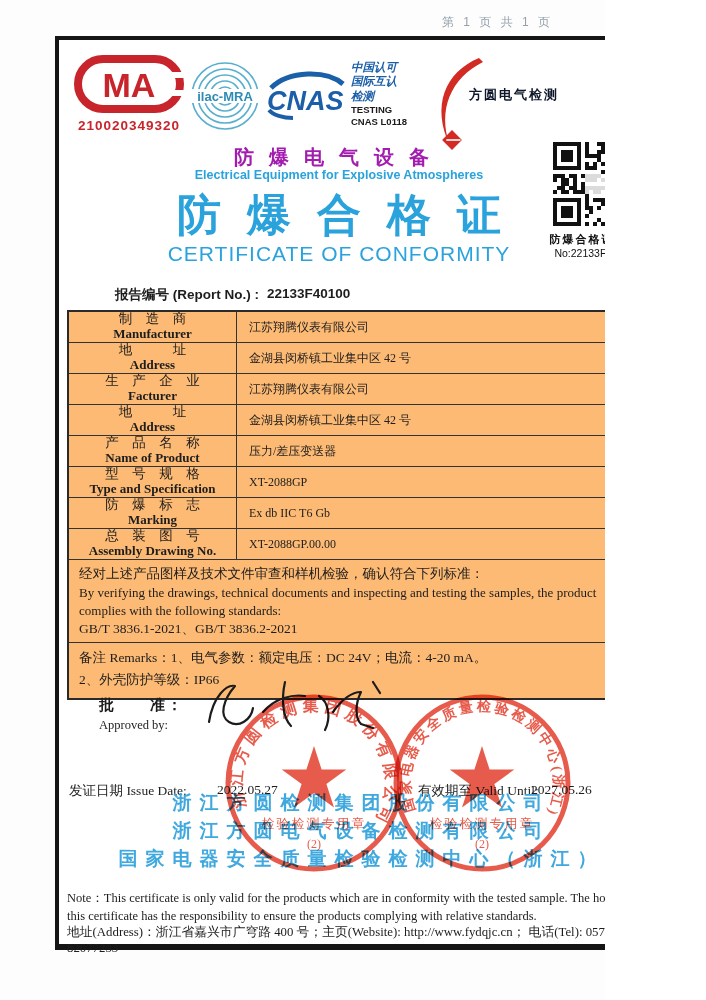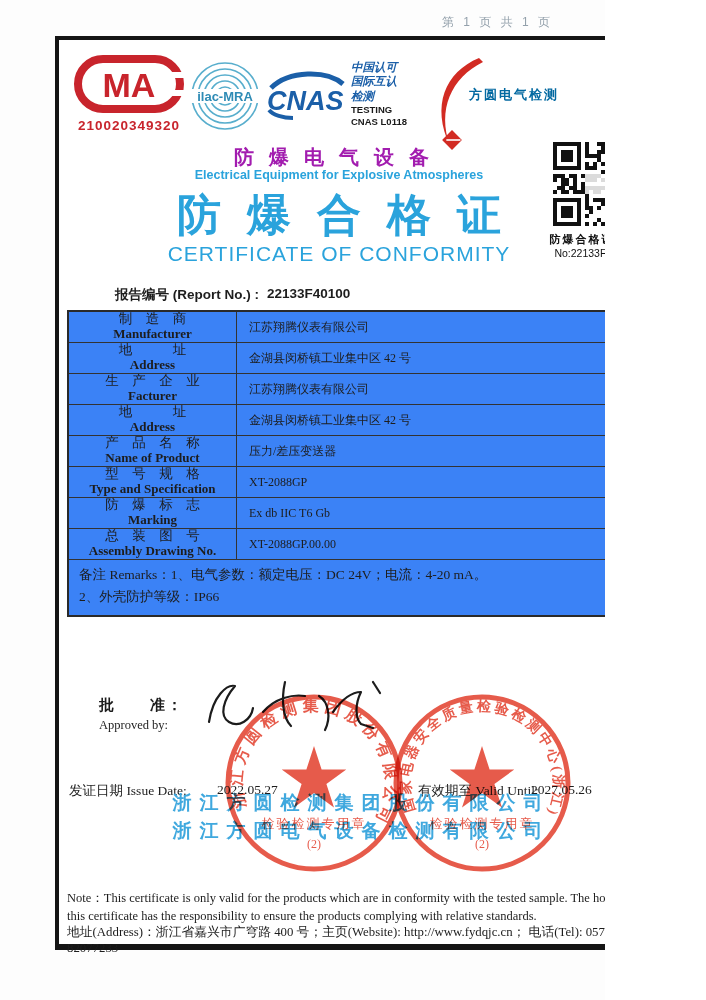--- a/index.html
+++ b/index.html
@@ -8,40 +8,40 @@
 
   .page-indicator { position:absolute; top:14px; right:52px; font-size:12px; letter-spacing:3px; color:#93a0ab; font-family:"Liberation Sans", sans-serif; }
   .scan-edge { position:absolute; left:684px; top:30px; width:2px; height:952px; background:#33383c; }
 
   #frame { position:absolute; left:55px; top:36px; width:605px; height:914px; border:4px solid #151515; border-bottom-width:6px; background:#fff; }
 
   
   .cma-num { position:absolute; left:14px; top:78px; width:112px; text-align:center; color:#c8242c; font-weight:bold; font-size:13.5px; letter-spacing:1px; font-family:"Liberation Sans", sans-serif; }
   .cnas-caption { position:absolute; left:292px; top:20px; color:#1b5fa8; font-weight:bold; font-size:11.5px; line-height:1.25; font-family:"Liberation Sans", sans-serif;font-style:italic; }
   .cnas-sub { position:absolute; left:292px; top:64px; color:#1a1a1a; font-weight:bold; font-size:9.5px; line-height:1.3; font-family:"Liberation Sans", sans-serif; }
-  .fy-label { position:absolute; left:410px; top:46px; color:#0369a1; font-size:13px; font-weight:bold; letter-spacing:2px; }
+  .fy-label { position:absolute; left:410px; top:46px; color:#0f172a; font-size:13px; font-weight:bold; letter-spacing:2px; }
 
   
   .t-cn-small { position:absolute; top:104px; left:0; width:560px; text-align:center; color:#a21caf; font-weight:bold; font-size:20px; letter-spacing:15px; font-family:"Liberation Sans", sans-serif; }
   .t-en-small { position:absolute; top:128px; left:0; width:560px; text-align:center; color:#2aa3dc; font-weight:bold; font-size:12.5px; font-family:"Liberation Sans", sans-serif; }
   .t-cn-big { position:absolute; top:146px; left:0; width:560px; text-align:center; color:#2aa3dc; font-weight:bold; font-size:44px; letter-spacing:26px; text-indent:26px; font-family:"Liberation Sans", sans-serif; }
   .t-en-big { position:absolute; top:202px; left:0; width:560px; text-align:center; color:#2aa3dc; font-size:21px; letter-spacing:1px; font-family:"Liberation Sans", sans-serif; }
 
   .qr-wrap { position:absolute; left:486px; top:102px; width:100px; text-align:center; }
   .qr-caption { font-size:11px; font-weight:bold; letter-spacing:2px; color:#111; margin-top:2px; }
   .qr-no { font-size:10.5px; color:#111; font-family:"Liberation Sans", sans-serif; }
 
   
   .cert-row { position:absolute; top:246px; left:8px; width:585px; font-size:13.5px; font-weight:bold; font-family:"Liberation Sans", sans-serif; display:flex; }
   .cert-pair { display:flex; gap:8px; }
   .cert-pair.right { margin-left:48px; }
   .cert-value { font-weight:bold; }
 
   
-  .box { position:absolute; top:270px; left:8px; width:582px; border:2px solid #2a2a2a; background:#3b82f6; }
+  .box { position:absolute; top:270px; left:8px; width:582px; border:2px solid #2a2a2a; background:#fdba74; }
   .tbl-row { display:flex; height:31px; border-bottom:1px solid #333; }
   .tbl-label { width:168px; border-right:1.5px solid #333; display:flex; flex-direction:column; justify-content:center; align-items:center; text-align:center; line-height:1.1; }
   .lbl-cn { font-size:13.5px; }
   .lbl-en { font-size:13px;font-weight:bold; }
   .tbl-value { flex:1; display:flex; align-items:center; padding-left:12px; font-size:12px; }
   .statement { border-bottom:1px solid #333; padding:5px 10px 4px 10px; font-size:13.5px; line-height:1.38; }
   .statement .en { font-size:13px; }
   .remarks { padding:4px 10px 6px 10px; font-size:13.5px; line-height:1.65; }
 
   
@@ -336,20 +336,25 @@
         <div class="tbl-value">Ex db IIC T6 Gb</div>
       </div>
       <div class="tbl-row">
         <div class="tbl-label">
             <span class="lbl-cn">总　装　图　号</span>
             <span class="lbl-en">Assembly Drawing No.</span>
           </div>
         <div class="tbl-value">XT-2088GP.00.00</div>
       </div>
 
+      <div class="statement">
+        <div>经对上述产品图样及技术文件审查和样机检验，确认符合下列标准：</div>
+        <div class="en">By verifying the drawings, technical documents and inspecting and testing the samples, the product complies with the following standards:</div>
+        <div>GB/T 3836.1-2021、GB/T 3836.2-2021</div>
+      </div>
 
       <div class="remarks">
         <div>备注 Remarks：1、电气参数：额定电压：DC 24V；电流：4-20 mA。</div>
         <div>2、外壳防护等级：IP66</div>
       </div>
     </div>
 
     <div class="approve-cn">批　　准：</div>
     <div class="approve-en">Approved by:</div>
     <svg class="signature" width="200" height="75" viewBox="0 0 200 75">
@@ -365,20 +370,21 @@
 
     <div class="date-row">
       <span class="date-issue-label">发证日期 Issue Date:</span>
       <span class="date-issue-value">2022.05.27</span>
       <span class="date-valid-label">有效期至 Valid Until:</span>
       <span class="date-valid-value">2027.05.26</span>
     </div>
 
     <div class="issuer l1">浙江方圆检测集团股份有限公司</div>
     <div class="issuer l2">浙江方圆电气设备检测有限公司</div>
+    <div class="issuer l3">国家电器安全质量检验检测中心（浙江）</div>
 
     <svg class="stamp left" width="186" height="186" viewBox="0 0 186 186">
       <defs>
           <path id="arcL" d="M 37.9,139.3 A 72,72 0 1 1 148.1,139.3" fill="none"></path>
         </defs>
       <circle cx="93" cy="93" r="86" fill="none" stroke="#e23b28" stroke-width="5"></circle>
       <text font-size="16" font-weight="bold" fill="#e23b28" letter-spacing="5">
         <textPath href="#arcL" startOffset="26">浙江方圆检测集团股份有限公司</textPath>
       </text>
       <polygon points="93,56 100.6,79.5 125.3,79.5 105.4,94 113,117.5 93,103 73,117.5 80.6,94 60.7,79.5 85.4,79.5" fill="#e23b28"></polygon>

